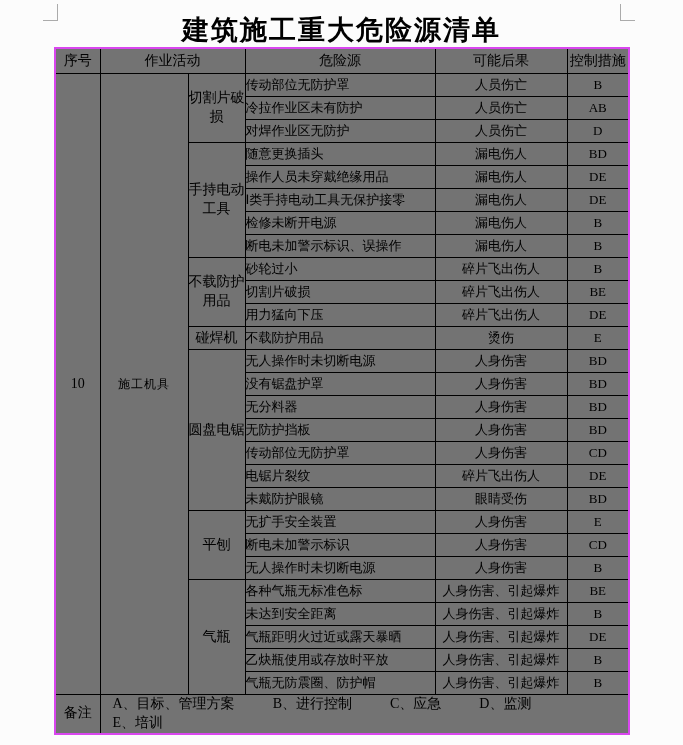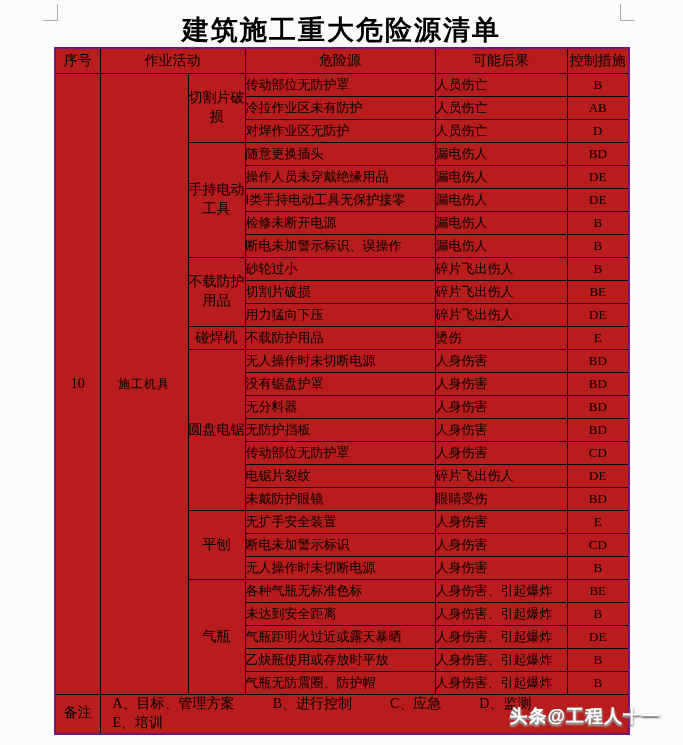--- a/index.html
+++ b/index.html
@@ -22,37 +22,37 @@
     position:absolute;top:12px;left:0;width:100%;
     text-align:center;
     font-size:27px;font-weight:bold;letter-spacing:2px;
     font-family:"Liberation Serif", serif;
   }
 
   table.hazard{
     position:absolute;left:54px;top:47px;
     border-collapse:collapse;table-layout:fixed;
     width:574px;
-    background:#b91c1c;
-    border:2px solid #701a75;
+    background:#737373;
+    border:2px solid #d946ef;
     font-size:13px;
   }
   table.hazard th, table.hazard td{
     border:1px solid #000;
     padding:0;
     overflow:hidden;
     line-height:1.35;
   }
   tr.hdr th{height:24px;font-weight:normal;font-size:14px;text-align:center;}
   td{height:22px;}
   .c-serial{text-align:center;font-size:14px;}
   .c-activity{text-align:center;font-size:12px;letter-spacing:1px;}
   .c-equip{text-align:center;font-size:14px;padding:0 5px;word-break:break-all;line-height:1.9;}
   .c-hazard{text-align:left;padding-left:7px;}
-  .c-conseq{text-align:left;}
+  .c-conseq{text-align:center;}
   .c-control{text-align:center;font-size:13px;}
   .c-remark-label{text-align:center;font-size:14px;height:24px;}
   .c-remark{height:24px;padding-left:14px;font-size:14px;}
   .c-remark span{margin-right:26px;white-space:nowrap;margin-left:12px;}
 
   .watermark{
     position:absolute;top:704px;right:22px;
     font-family:"Liberation Sans", sans-serif;
     font-size:18px;font-weight:bold;letter-spacing:1px;
     color:#ffffff;
@@ -232,15 +232,14 @@
           <td class="c-conseq">人身伤害、引起爆炸</td>
           <td class="c-control">B</td>
         </tr>
         <tr>
           <td class="c-remark-label">备注</td>
           <td class="c-remark" colspan="5"><span>A、目标、管理方案</span><span>B、进行控制</span><span>C、应急</span><span>D、监测</span><span>E、培训</span></td>
         </tr>
       </tbody>
   </table>
 
-  <div class="watermark">头条@工程人十一</div>
 
 </div>
 
 </body></html>

